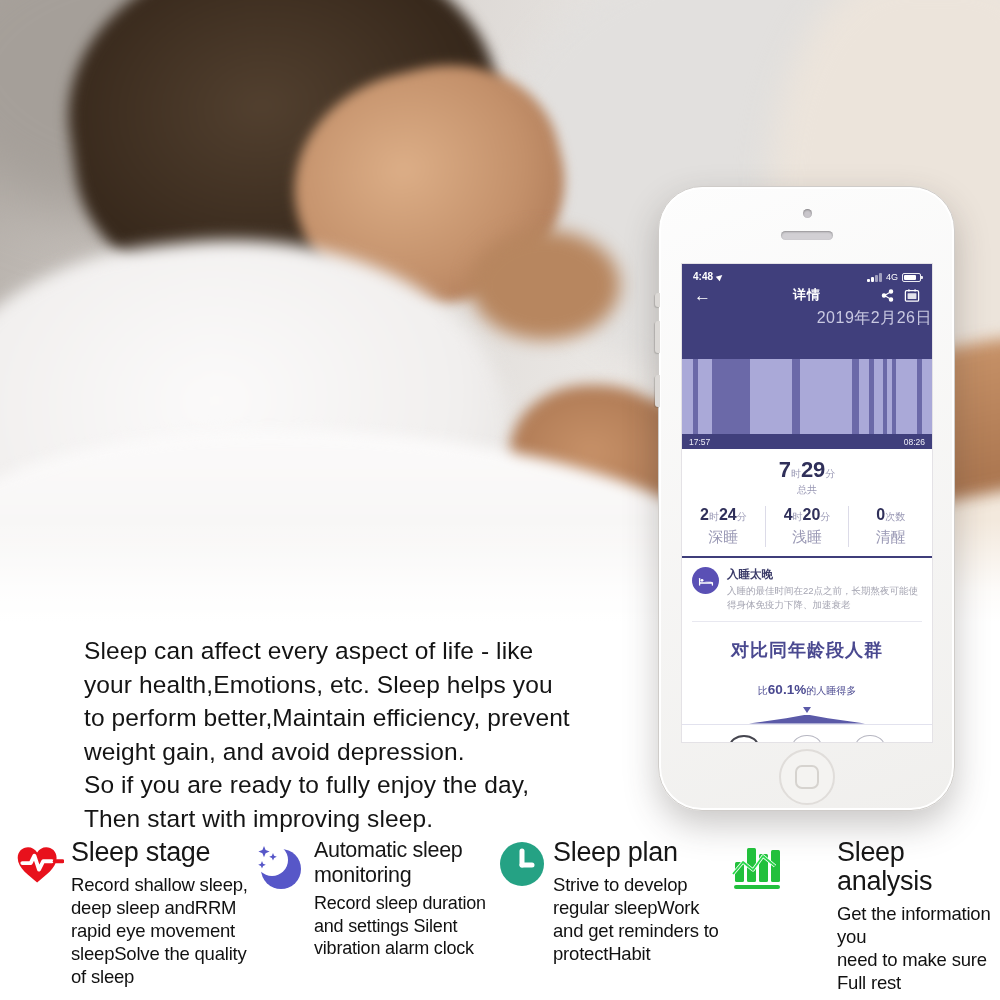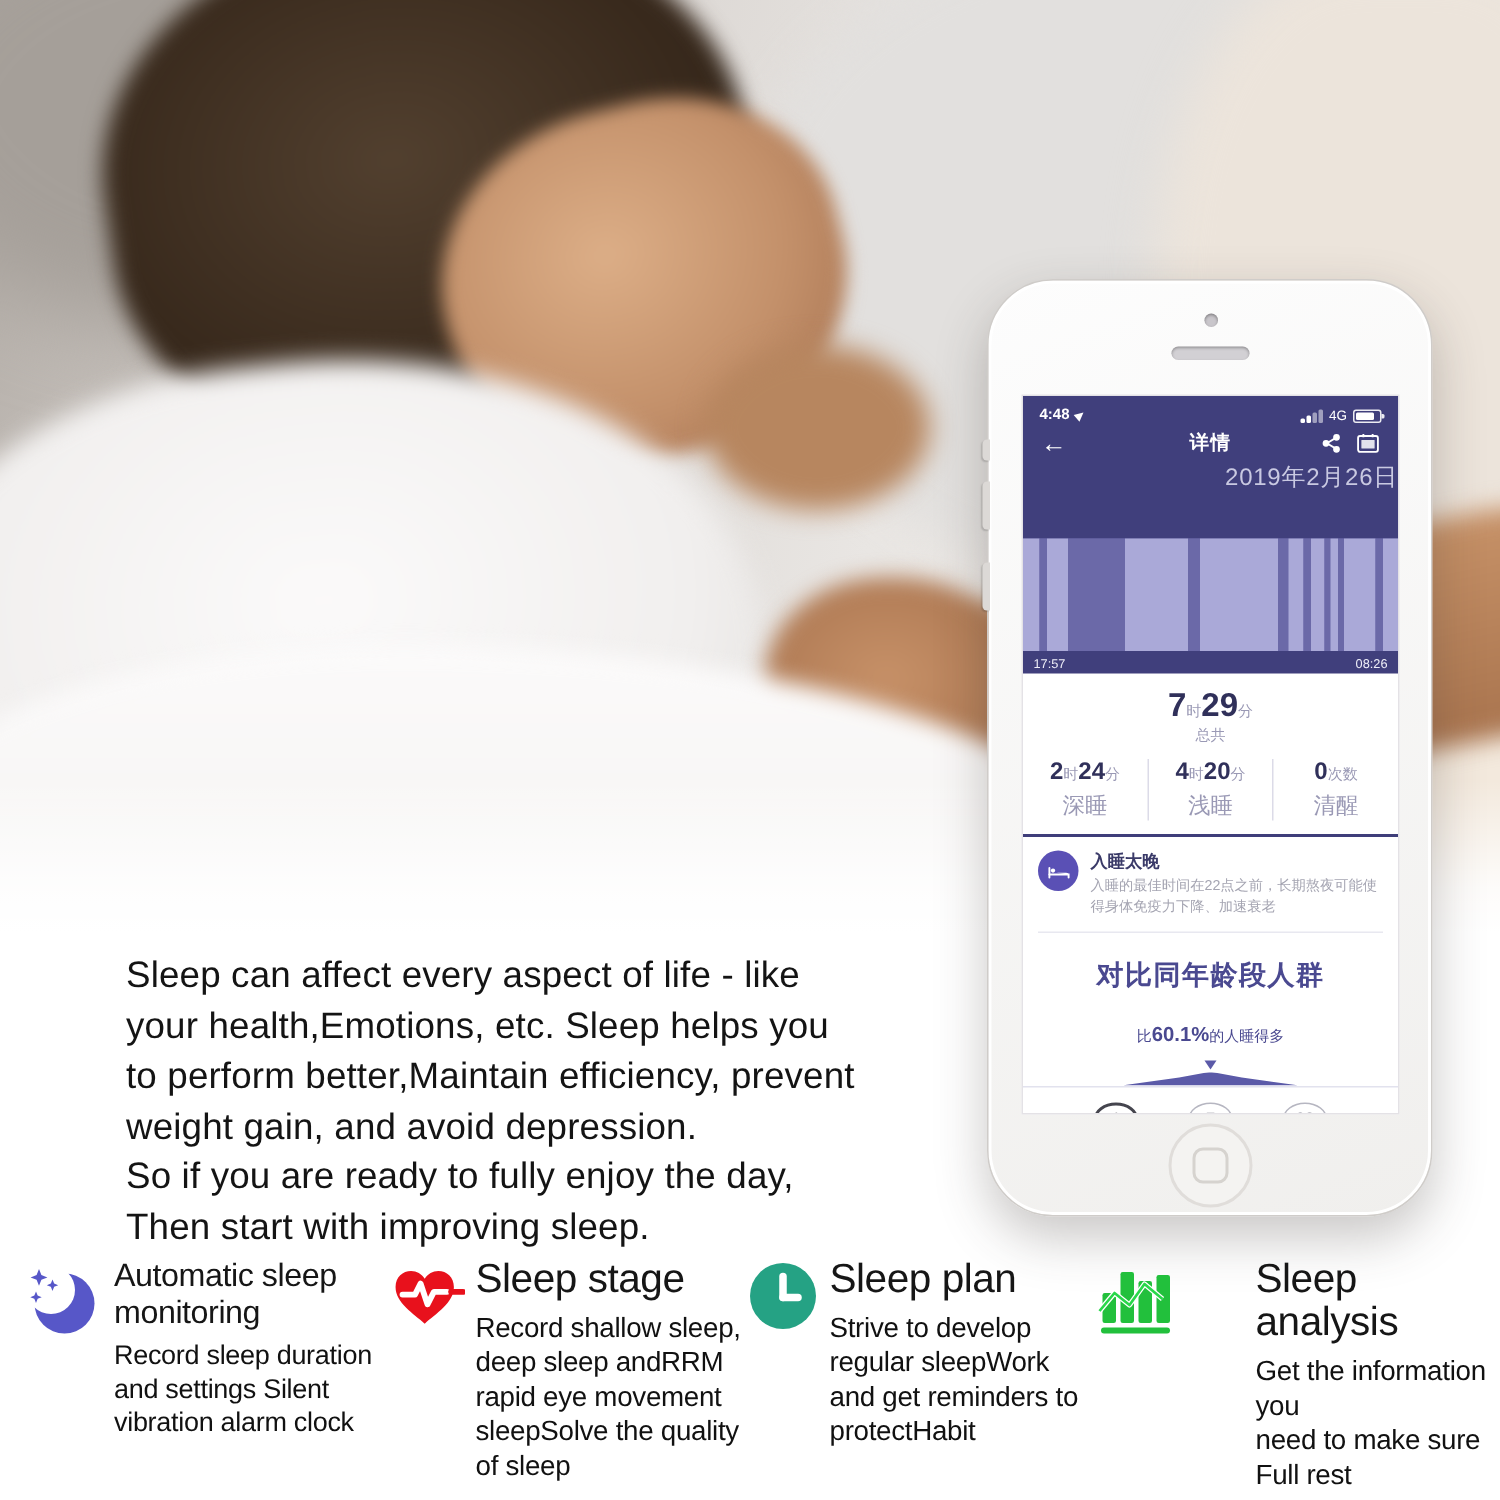--- a/index.html
+++ b/index.html
@@ -284,54 +284,54 @@
           <div class="circ">30</div>
 
         </div>
       </div>
 
     </div>
   </div>
 
   <div class="features">
 
+    <div class="feature f2">
+      <div class="f-icon">
+        <svg width="50" height="48" viewBox="0 0 27 24">
+          <path d="M12.5 22 C8.5 18.4 2 14.5 2 8.8 C2 5.2 4.6 3 7.6 3 C9.6 3 11.4 4.1 12.5 5.8 C13.6 4.1 15.4 3 17.4 3 C20.4 3 23 5.2 23 8.8 C23 14.5 16.5 18.4 12.5 22 Z" fill="#e8111c"></path>
+          <polyline points="4.5,11.5 9,11.5 11,7.5 13.5,15 15.8,10.5 20.5,10.5" fill="none" stroke="#fff" stroke-width="2.1" stroke-linejoin="round" stroke-linecap="round"></polyline>
+          <line x1="22" y1="10.5" x2="26.3" y2="10.5" stroke="#e8111c" stroke-width="2.1" stroke-linecap="round"></line>
+        </svg>
+      </div>
+      <div class="f-text">
+        <div class="f-title">Sleep stage</div>
+        <div class="f-body">Record shallow sleep,
+deep sleep andRRM
+ rapid eye movement
+ sleepSolve the quality
+of sleep</div>
+      </div>
+    </div>
+
     <div class="feature f1">
       <div class="f-icon">
         <svg width="52" height="52" viewBox="0 0 52 52">
           <circle cx="29" cy="29" r="20" fill="#5757c8"></circle>
           <circle cx="20" cy="20" r="16" fill="#ffffff"></circle>
           <path d="M12 6 l1.6 4 4 1.6 -4 1.6 -1.6 4 -1.6 -4 -4 -1.6 4 -1.6 z" fill="#5757c8"></path>
           <path d="M21 13 l1.1 2.7 2.7 1.1 -2.7 1.1 -1.1 2.7 -1.1 -2.7 -2.7 -1.1 2.7 -1.1 z" fill="#5757c8"></path>
           <path d="M10 21 l1.1 2.7 2.7 1.1 -2.7 1.1 -1.1 2.7 -1.1 -2.7 -2.7 -1.1 2.7 -1.1 z" fill="#5757c8"></path>
         </svg>
       </div>
       <div class="f-text">
         <div class="f-title">Automatic sleep
 monitoring</div>
         <div class="f-body">Record sleep duration
 and settings Silent
 vibration alarm clock</div>
-      </div>
-    </div>
-
-    <div class="feature f2">
-      <div class="f-icon">
-        <svg width="50" height="48" viewBox="0 0 27 24">
-          <path d="M12.5 22 C8.5 18.4 2 14.5 2 8.8 C2 5.2 4.6 3 7.6 3 C9.6 3 11.4 4.1 12.5 5.8 C13.6 4.1 15.4 3 17.4 3 C20.4 3 23 5.2 23 8.8 C23 14.5 16.5 18.4 12.5 22 Z" fill="#e8111c"></path>
-          <polyline points="4.5,11.5 9,11.5 11,7.5 13.5,15 15.8,10.5 20.5,10.5" fill="none" stroke="#fff" stroke-width="2.1" stroke-linejoin="round" stroke-linecap="round"></polyline>
-          <line x1="22" y1="10.5" x2="26.3" y2="10.5" stroke="#e8111c" stroke-width="2.1" stroke-linecap="round"></line>
-        </svg>
-      </div>
-      <div class="f-text">
-        <div class="f-title">Sleep stage</div>
-        <div class="f-body">Record shallow sleep,
-deep sleep andRRM
- rapid eye movement
- sleepSolve the quality
-of sleep</div>
       </div>
     </div>
 
     <div class="feature f3">
       <div class="f-icon">
         <svg width="48" height="48" viewBox="0 0 48 48">
           <circle cx="24" cy="24" r="22" fill="#25a284"></circle>
           <line x1="24" y1="25" x2="24" y2="11" stroke="#fff" stroke-width="5" stroke-linecap="round"></line>
           <line x1="24" y1="25" x2="34" y2="25" stroke="#fff" stroke-width="5" stroke-linecap="round"></line>
         </svg>

